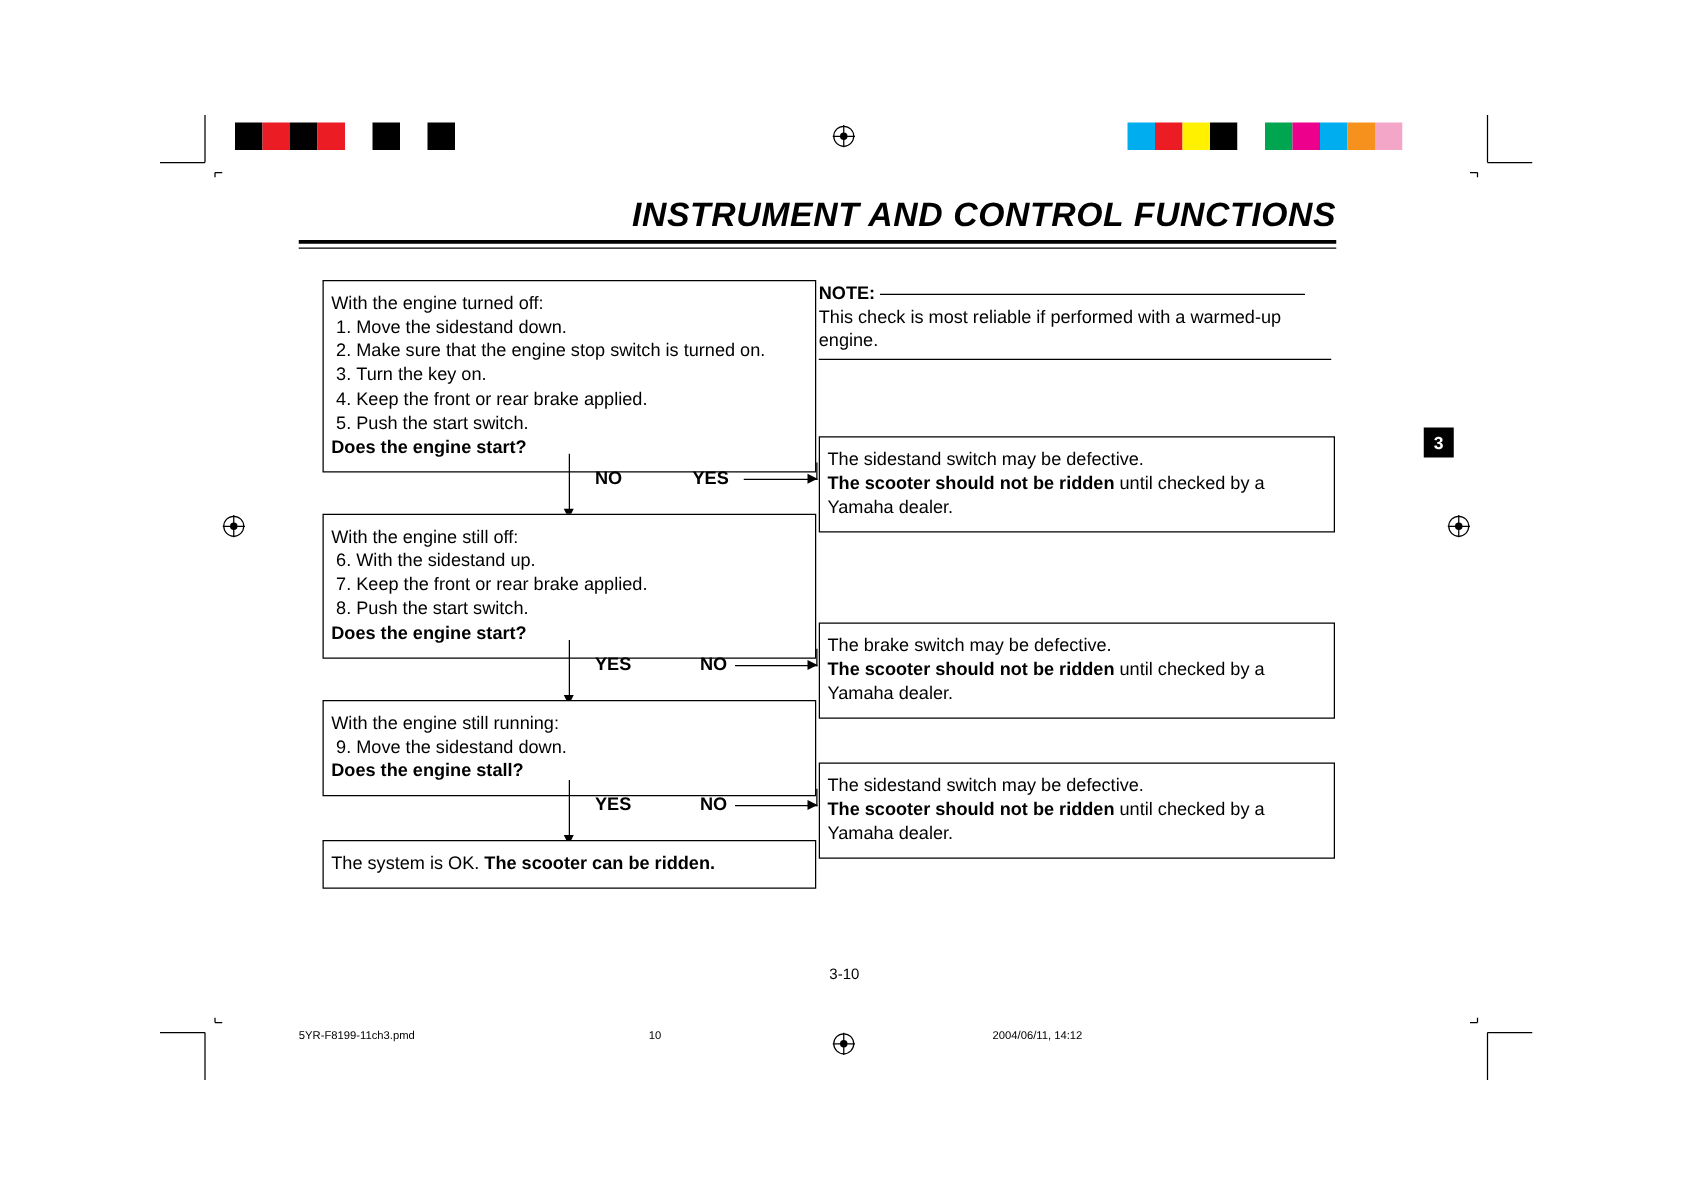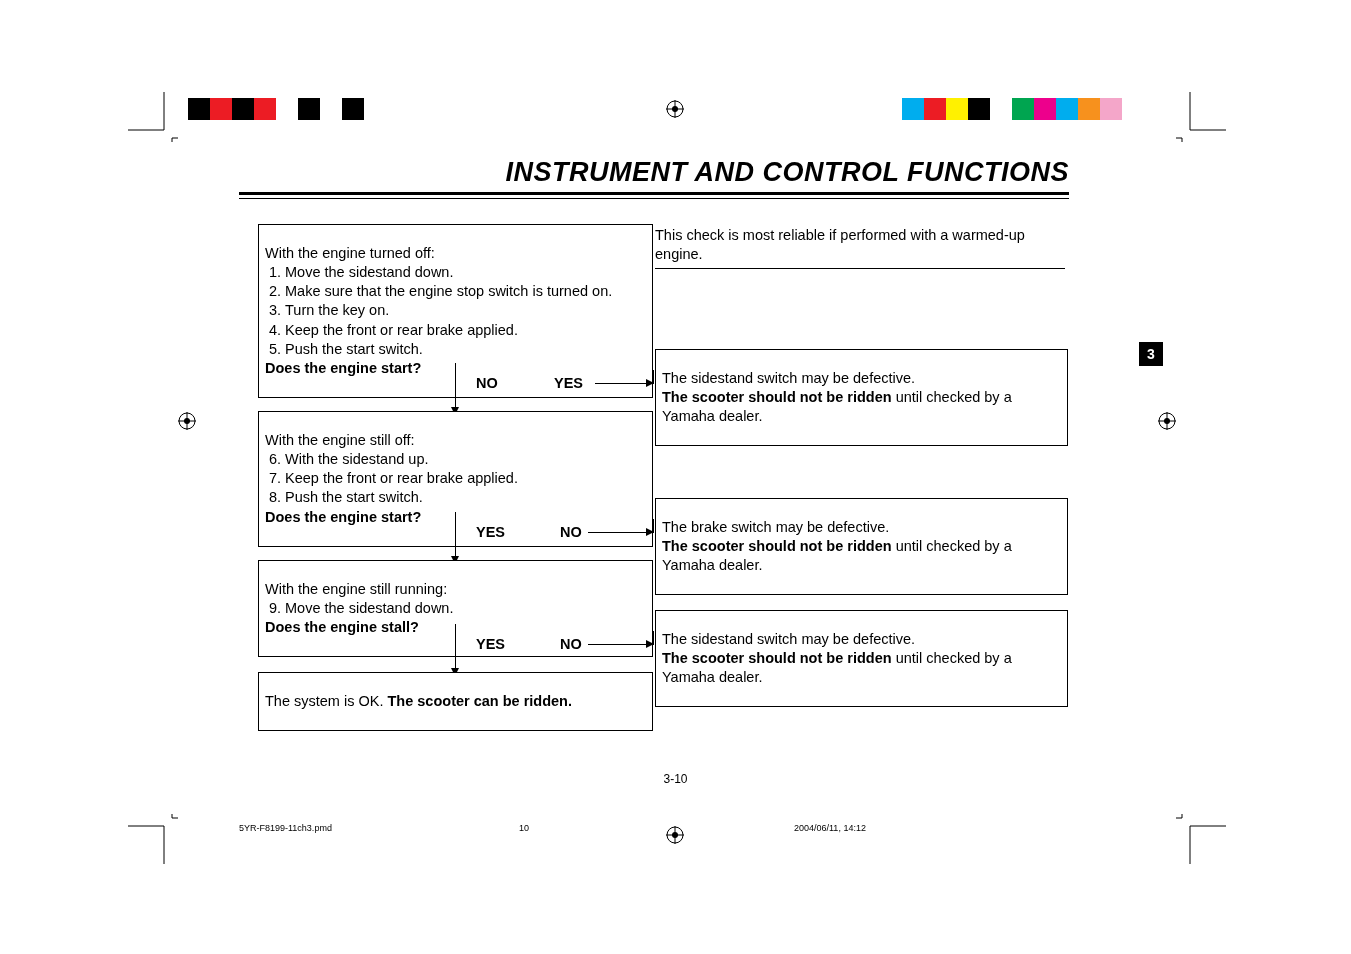--- a/index.html
+++ b/index.html
@@ -20,21 +20,21 @@
   .crop svg { display: block; }
   
   
   .page-title { position: absolute; top: 157px; right: 282px; font-size: 27px; font-weight: bold; font-style: italic; letter-spacing: 0.5px; }
   .title-rule-thick { position: absolute; top: 192px; left: 239px; width: 830px; height: 3px; background: #000; }
   .title-rule-thin  { position: absolute; top: 198px; left: 239px; width: 830px; height: 1px; background: #000; }
   
   .chapter-tab { position: absolute; top: 342px; right: 188px; width: 24px; height: 24px; background: #000; color: #fff; font-weight: bold; font-size: 14px; display: flex; align-items: center; justify-content: center; }
   
   
-  .box { position: absolute; border: 1px solid #000; padding: 19px 6px; font-size: 14.5px; line-height: 1.32; background: #fff; }
+  .box { position: absolute; border: 1px solid #000; padding: 9px 6px; font-size: 14.5px; line-height: 1.32; background: #fff; }
   .box ol { margin-left: 20px; }
   .note-box { position: absolute; font-size: 14.5px; line-height: 1.32; width: 420px; }
   .note-label { font-weight: bold; display: inline-block; }
   .note-line-top { display: inline-block; vertical-align: middle; border-top: 1px solid #000; width: 340px; height: 1px; margin-left: 4px; }
   .note-line-bot { border-top: 1px solid #000; width: 410px; height:1px; margin-top: 4px; }
   
   .choice { position: absolute; font-size: 14.5px; font-weight: bold; }
   
   
   .hline { position: absolute; height: 1px; background: #000; }
@@ -146,20 +146,21 @@
       <line x1="6" y1="4" x2="0" y2="4" stroke="#000"></line>
     </svg>
   </div>
 
 <div class="page-title">INSTRUMENT  AND  CONTROL  FUNCTIONS</div>
 <div class="title-rule-thick"></div>
 <div class="title-rule-thin"></div>
 <div class="chapter-tab">3</div>
 
 <div class="note-box" style="top:226px;left:655px">
+  <div><span class="note-label">NOTE:</span><span class="note-line-top"></span></div>
   <div>This check is most reliable if performed with a warmed-up engine.</div>
   <div class="note-line-bot"></div>
 </div>
 
 <div class="box" style="top:224px;left:258px;width:395px">
   <div>With the engine turned off:</div>
   <ol id="step1-list">
       <li>Move the sidestand down.</li>
       <li>Make sure that the engine stop switch is turned on.</li>
       <li>Turn the key on.</li>

